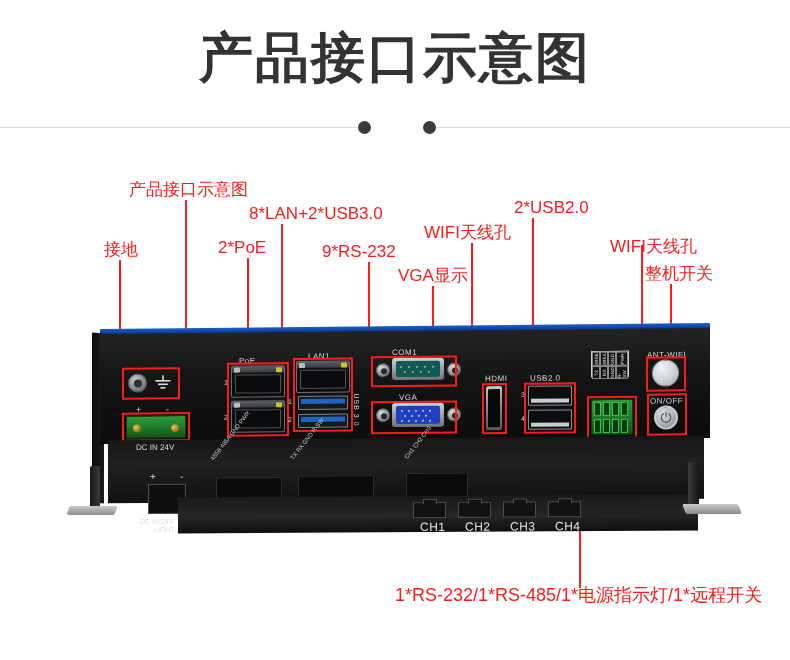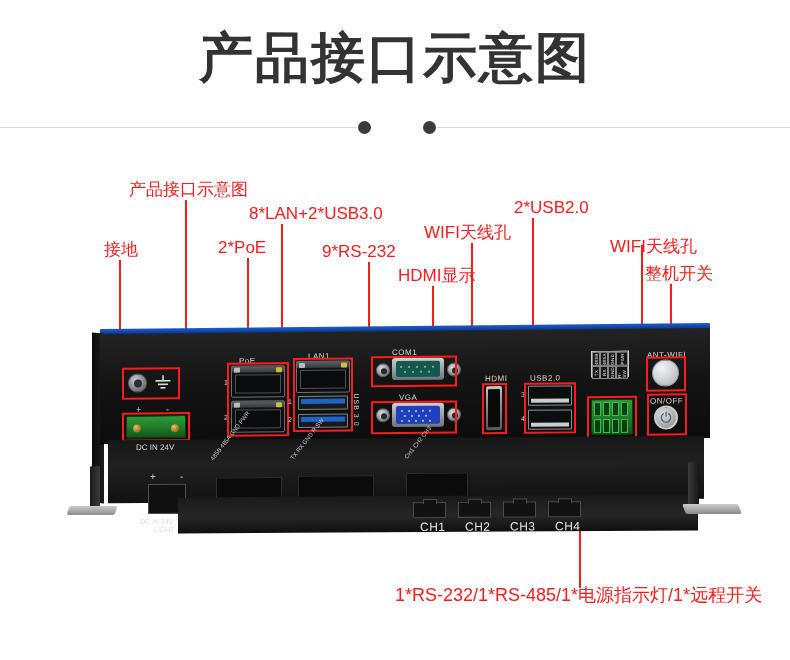--- a/index.html
+++ b/index.html
@@ -285,21 +285,21 @@
   <div class="div-dot d1"></div>
   <div class="div-dot d2"></div>
   <div class="div-line right"></div>
 </div>
 
 <div class="ann" style="left:104px; top:241px;">接地</div>
 <div class="ann" style="left:129px; top:181px;">产品接口示意图</div>
 <div class="ann" style="left:218px; top:239px;">2*PoE</div>
 <div class="ann" style="left:249px; top:205px;">8*LAN+2*USB3.0</div>
 <div class="ann" style="left:322px; top:243px;">9*RS-232</div>
-<div class="ann" style="left:398px; top:267px;">HDMI显示</div>
+<div class="ann" style="left:398px; top:267px;">VGA显示</div>
 <div class="ann" style="left:424px; top:224px;">WIFI天线孔</div>
 <div class="ann" style="left:514px; top:199px;">2*USB2.0</div>
 <div class="ann" style="left:610px; top:238px;">WIFI天线孔</div>
 <div class="ann" style="left:645px; top:265px;">整机开关</div>
 <div class="ann big" style="left:395px; top:586px;">1*RS-232/1*RS-485/1*电源指示灯/1*远程开关</div>
 
 <div class="lead" style="left:119px; top:260px; height:111px;"></div>
 <div class="lead" style="left:185px; top:200px; height:203px;"></div>
 <div class="lead" style="left:247px; top:258px; height:100px;"></div>
 <div class="lead" style="left:281px; top:224px; height:131px;"></div>

